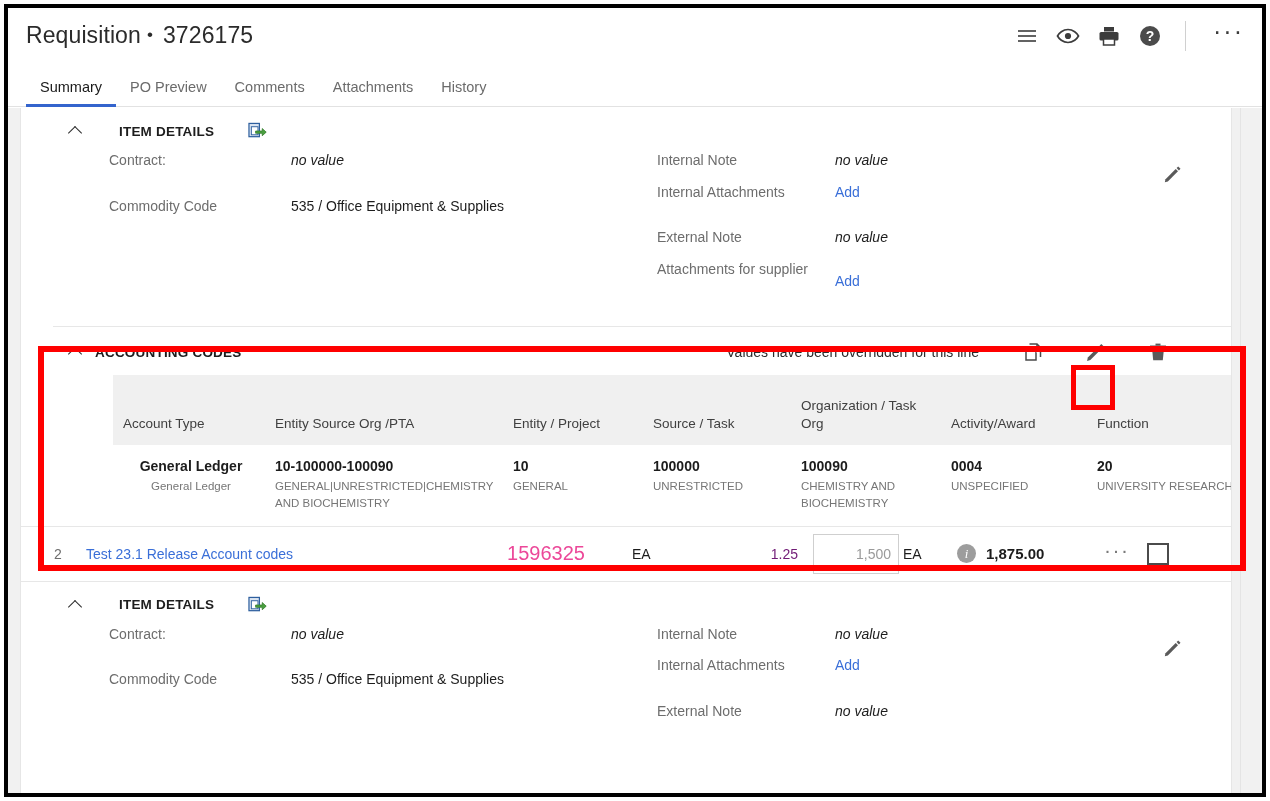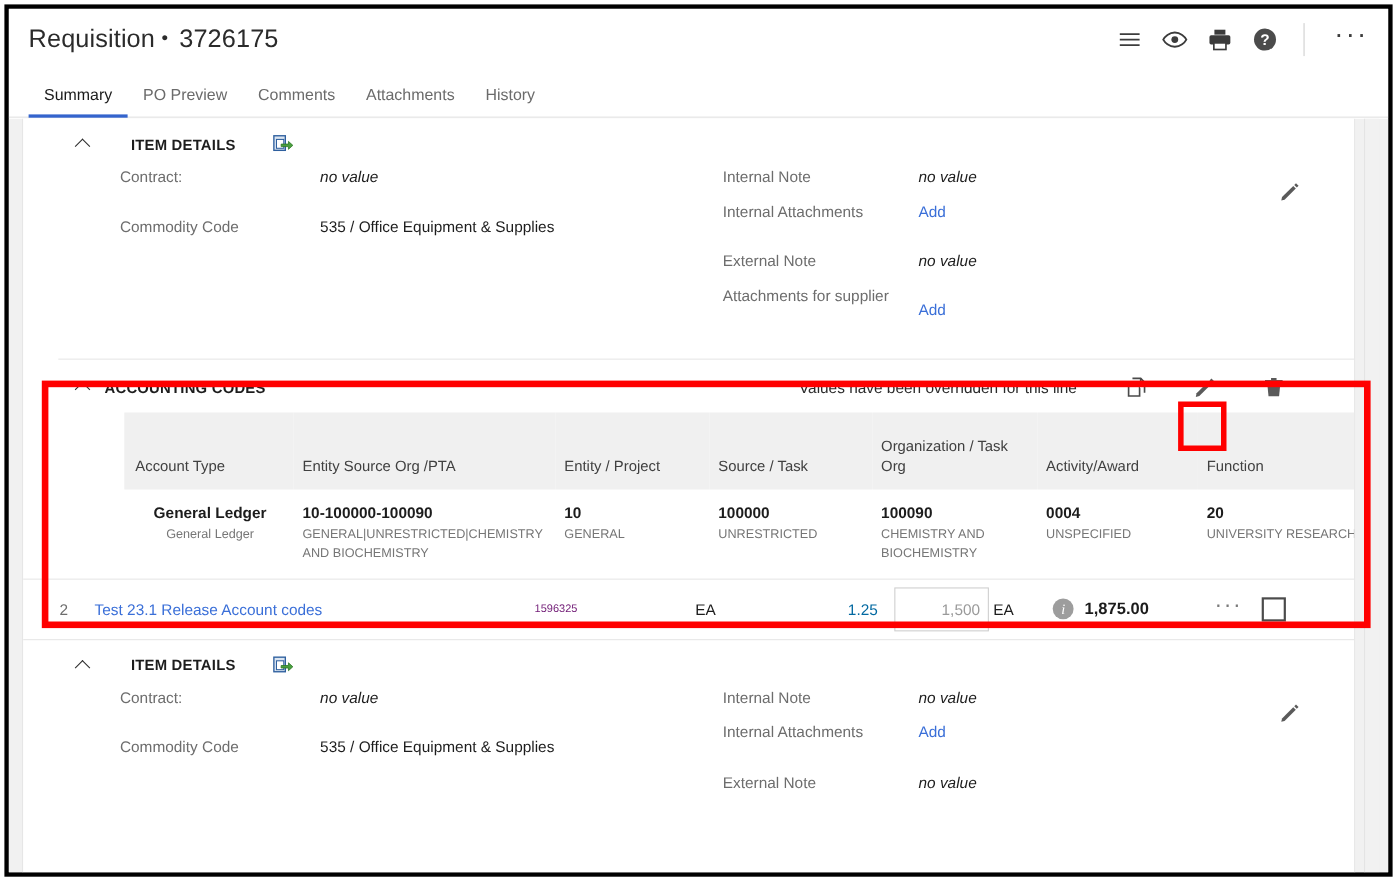--- a/index.html
+++ b/index.html
@@ -177,23 +177,23 @@
   .cell-sub  { font-size: 11.5px; color: #767676; line-height: 1.45; margin-top: 3px; }
 
   
   #line-item-row {
     display: flex; align-items: center;
     height: 56px; padding-left: 33px; padding-right: 18px;
     border-top: 1px solid #e7e7e7; border-bottom: 1px solid #e7e7e7;
   }
   .li-num { font-size: 14px; color: #6d6d6d; width: 32px; flex: 0 0 32px; }
   .li-name { font-size: 14px; color: #3a6fd8; cursor: pointer; flex: 0 0 400px; }
-  .li-cat { font-size: 10px; color: #701a75; flex: 0 0 120px; text-align: left; }
+  .li-cat { font-size: 20px; color: #ec4899; flex: 0 0 120px; text-align: center; }
   .li-uom { font-size: 14px; color: #1c1c1c; flex: 0 0 60px; padding-left: 26px; }
-  .li-price { font-size: 14px; color: #0369a1; flex: 0 0 132px; text-align: right; }
+  .li-price { font-size: 14px; color: #701a75; flex: 0 0 132px; text-align: right; }
   .qty-box {
     width: 86px; height: 40px; margin-left: 15px;
     border: 1px solid #cfcfcf; background: #ffffff;
     font-family: "Liberation Sans", sans-serif;
     font-size: 14px; color: #9a9a9a; text-align: right;
     padding-right: 7px; flex: 0 0 86px;
   }
   .li-uom2 { font-size: 14px; color: #1c1c1c; margin-left: 4px; flex: 0 0 40px; }
   .info-dot {
     width: 19px; height: 19px; border-radius: 50%;

